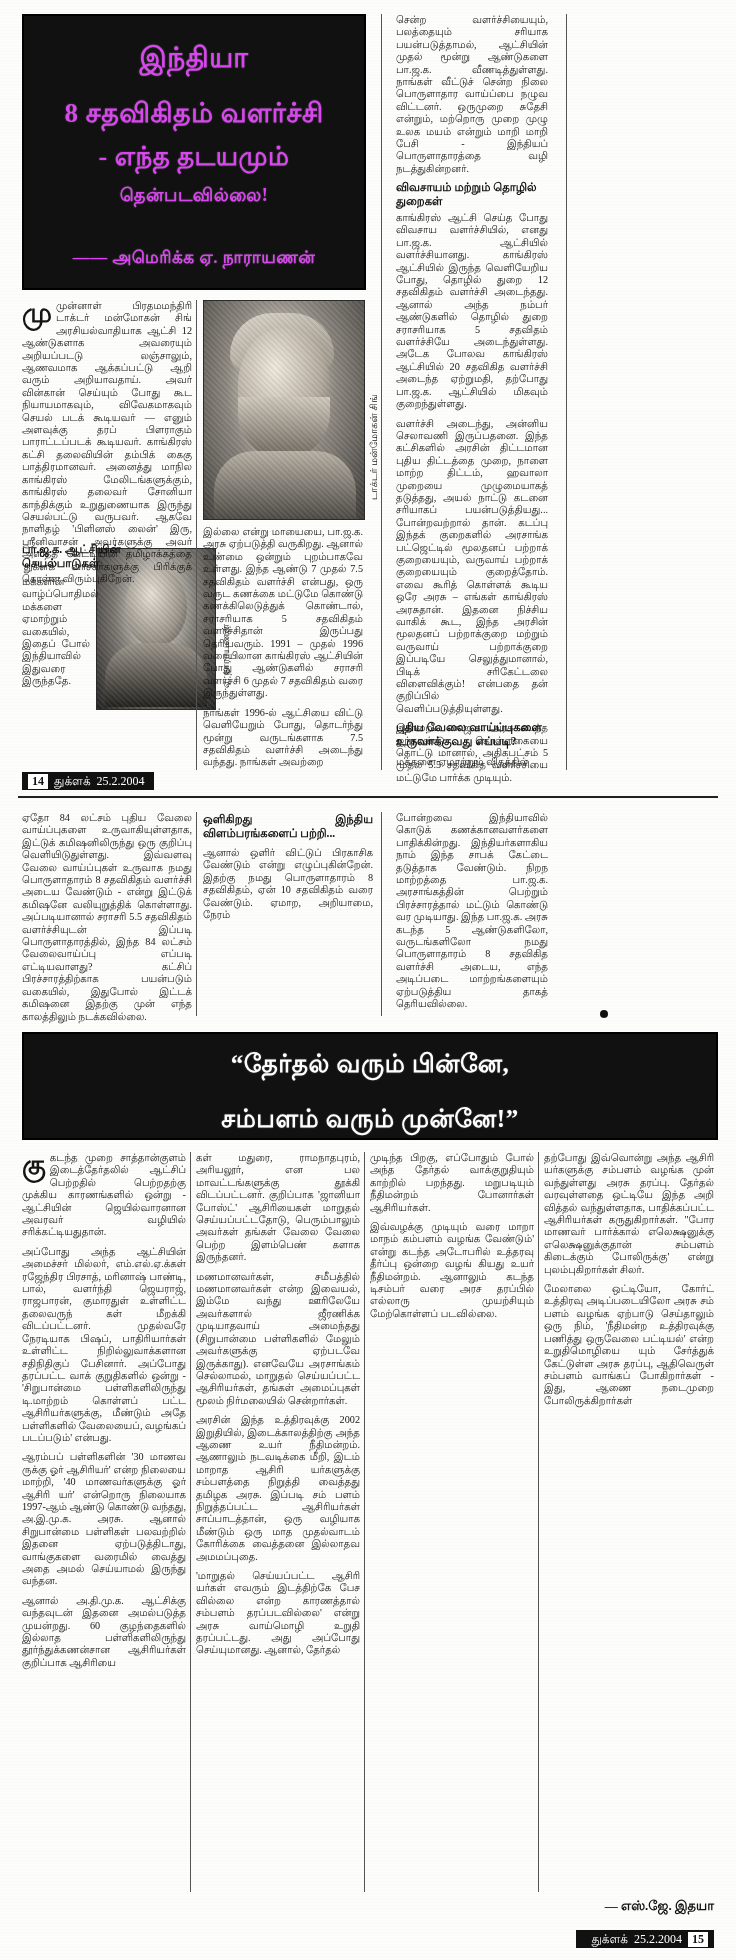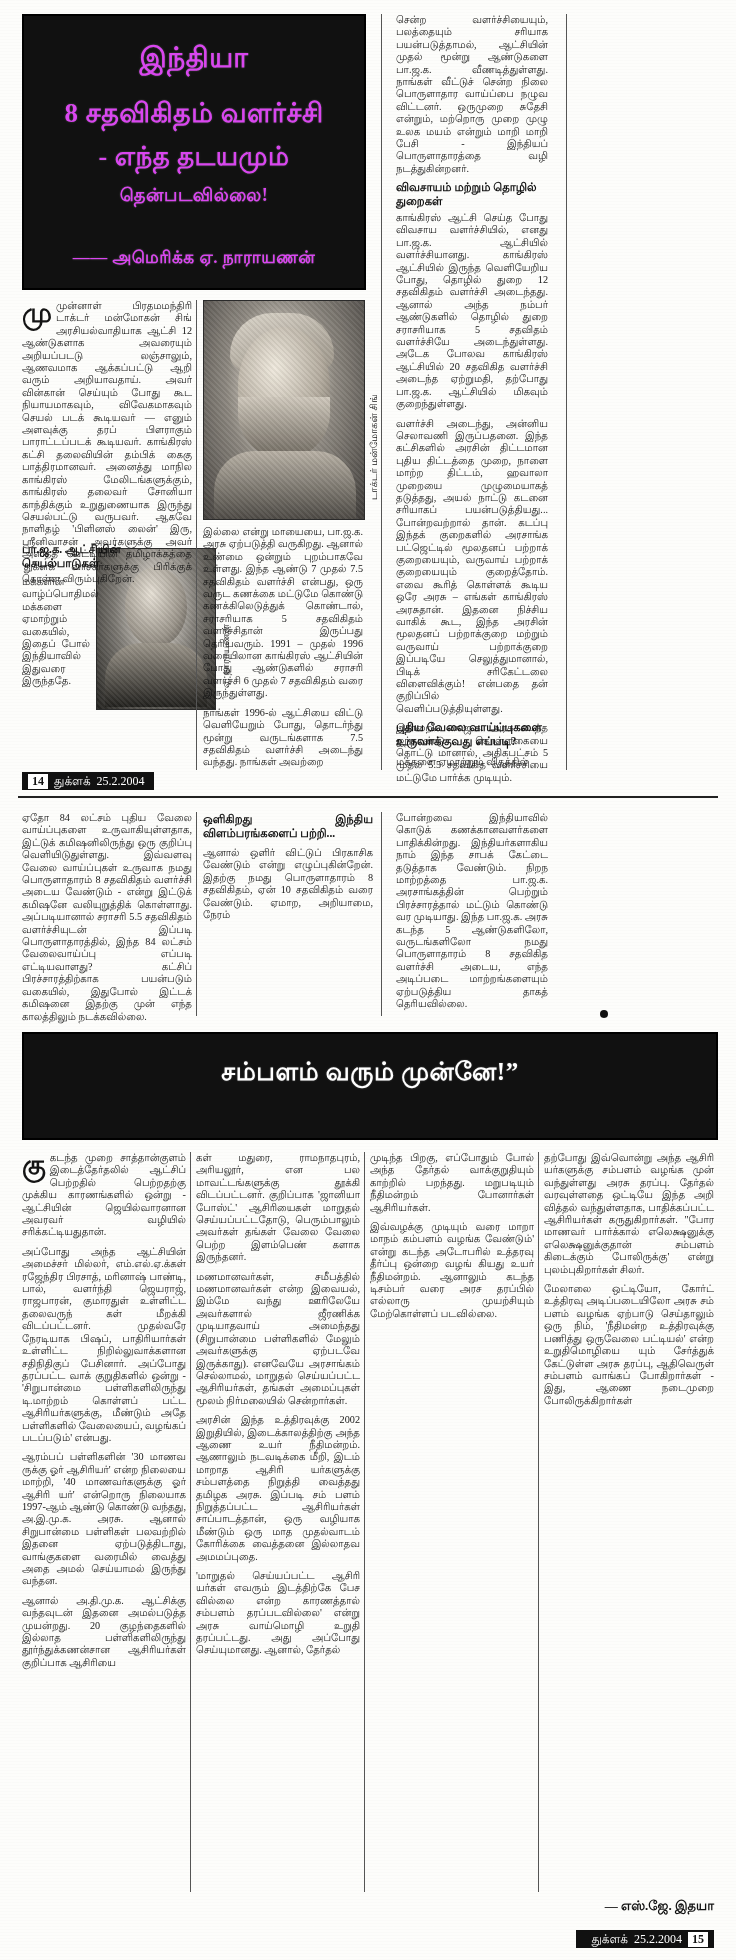--- a/index.html
+++ b/index.html
@@ -152,28 +152,29 @@
 
   <div class="col" style="left:396px;top:812px;width:152px;height:200px;">
     <p>போன்றவை இந்தியாவில் கொடுக் கணக்கானவளர்களை பாதிக்கின்றது. இந்தியர்களாகிய நாம் இந்த சாபக் கேட்டை தடுத்தாக வேண்டும். நிறந மாற்றத்தை பா.ஜ.க. அரசாங்கத்தின் பெற்றும் பிரச்சாரத்தால் மட்டும் கொண்டு வர முடியாது. இந்த பா.ஜ.க. அரசு கடந்த 5 ஆண்டுகளிலோ, வருடங்களிலோ நமது பொருளாதாரம் 8 சதவிகித வளர்ச்சி அடைய, எந்த அடிப்படை மாற்றங்களையும் ஏற்படுத்திய தாகத் தெரியவில்லை.</p>
   </div>
   <div class="bullet-dot" style="left:600px;top:1010px;"></div>
 
   <div class="vrule" style="left:196px;top:812px;height:204px;"></div>
   <div class="vrule" style="left:381px;top:812px;height:204px;"></div>
 
   <div class="banner" id="banner-mid">
+    <span class="bl b1">“தேர்தல் வரும் பின்னே,</span>
     <span class="bl b2">சம்பளம் வரும் முன்னே!”</span>
   </div>
 
   <div class="col" style="left:22px;top:1152px;width:164px;height:744px;">
     <p><span class="dropcap">கு</span><span>கடந்த முறை சாத்தான்குளம் இடைத்தேர்தலில் ஆட்சிப் பெற்றதில் பெற்றதற்கு முக்கிய காரணங்களில் ஒன்று - ஆட்சியின் ஜெயில்வாரனான அவரவர் வழியில் சரிக்கட்டியதுதான்.</span></p>
     <p>அப்போது அந்த ஆட்சியின் அமைச்சர் மில்லர், எம்.எல்.ஏ.க்கள் ரஜேந்திர பிரசாத், மரினாஷ் பாண்டி, பால், வளர்ந்தி ஜெயராஜ், ராஜபாரன், குமாரதுள் உள்ளிட்ட தலைவருந் கள் மீறக்கி விடப்பட்டனர். முதல்வரே நேரடியாக பிஷப், பாதிரியார்கள் உள்ளிட்ட நிறில்லுவாக்களான சதிநிதிகுப் பேசினார். அப்போது தரப்பட்ட வாக் குறுதிகளில் ஒன்று - 'சிறுபான்மை பள்ளிகளிலிருந்து டி.மாற்றம் கொள்ளப் பட்ட ஆசிரியர்களுக்கு, மீண்டும் அதே பள்ளிகளில் வேலையைப், வழங்கப் படப்படும்' என்பது.</p>
     <p>ஆரம்பப் பள்ளிகளின் '30 மாணவ ருக்கு ஓர் ஆசிரியர்' என்ற நிலையை மாற்றி, '40 மாணவர்களுக்கு ஓர் ஆசிரி யர்' என்றொரு நிலையாக 1997-ஆம் ஆண்டு கொண்டு வந்தது, அ.இ.மு.க. அரசு. ஆனால் சிறுபான்மை பள்ளிகள் பலவற்றில் இதனை ஏற்படுத்திடாது, வாங்குகளை வரைமில் வைத்து அதை அமல் செய்யாமல் இருந்து வந்தன.</p>
-    <p>ஆனால் அ.தி.மு.க. ஆட்சிக்கு வந்தவுடன் இதனை அமல்படுத்த முயன்றது. 20 குழந்தைகளில் இல்லாத பள்ளிகளிலிருந்து தூர்ந்துக்கணன்சான ஆசிரியர்கள் குறிப்பாக ஆசிரியை</p>
+    <p>ஆனால் அ.தி.மு.க. ஆட்சிக்கு வந்தவுடன் இதனை அமல்படுத்த முயன்றது. 60 குழந்தைகளில் இல்லாத பள்ளிகளிலிருந்து தூர்ந்துக்கணன்சான ஆசிரியர்கள் குறிப்பாக ஆசிரியை</p>
   </div>
 
   <div class="col" style="left:196px;top:1152px;width:164px;height:744px;">
     <p>கள் மதுரை, ராமநாதபுரம், அரியலூர், என பல மாவட்டங்களுக்கு தூக்கி விடப்பட்டனர். குறிப்பாக 'ஜானியா போஸ்ட்' ஆசிரியைகள் மாறுதல் செய்யப்பட்டதோடு, பெரும்பாலும் அவர்கள் தங்கள் வேலை வேலை பெற்ற இளம்பெண் களாக இருந்தனர்.</p>
     <p>மணமானவர்கள், சமீபத்தில் மணமானவர்கள் என்ற இவையல், இம்மே வந்து ஊரிலேயே அவர்களால் ஜீரணிக்க முடியாதவாய் அமைந்தது (சிறுபான்மை பள்ளிகளில் மேலும் அவர்களுக்கு ஏற்படவே இருக்காது). எனவேயே அரசாங்கம் செல்லாமல், மாறுதல் செய்யப்பட்ட ஆசிரியர்கள், தங்கள் அமைப்புகள் மூலம் நிர்மலையில் சென்றார்கள்.</p>
     <p>அரசின் இந்த உத்திரவுக்கு 2002 இறுதியில், இடைக்காலத்திற்கு அந்த ஆணை உயர் நீதிமன்றம். ஆணாலும் நடவடிக்கை மீறி, இடம் மாறாத ஆசிரி யர்களுக்கு சம்பளத்தை நிறுத்தி வைத்தது தமிழக அரசு. இப்படி சம் பளம் நிறுத்தப்பட்ட ஆசிரியர்கள் சாப்பாடத்தான், ஒரு வழியாக மீண்டும் ஒரு மாத முதல்வாடம் கோரிக்கை வைத்தனை இல்லாதவ அமமப்புதை.</p>
     <p>'மாறுதல் செய்யப்பட்ட ஆசிரி யர்கள் எவரும் இடத்திற்கே பேச வில்லை என்ற காரணத்தால் சம்பளம் தரப்படவில்லை' என்று அரசு வாய்மொழி உறுதி தரப்பட்டது. அது அப்போது செய்யுமானது. ஆனால், தேர்தல்</p>
   </div>
 
   <div class="col" style="left:370px;top:1152px;width:164px;height:744px;">

